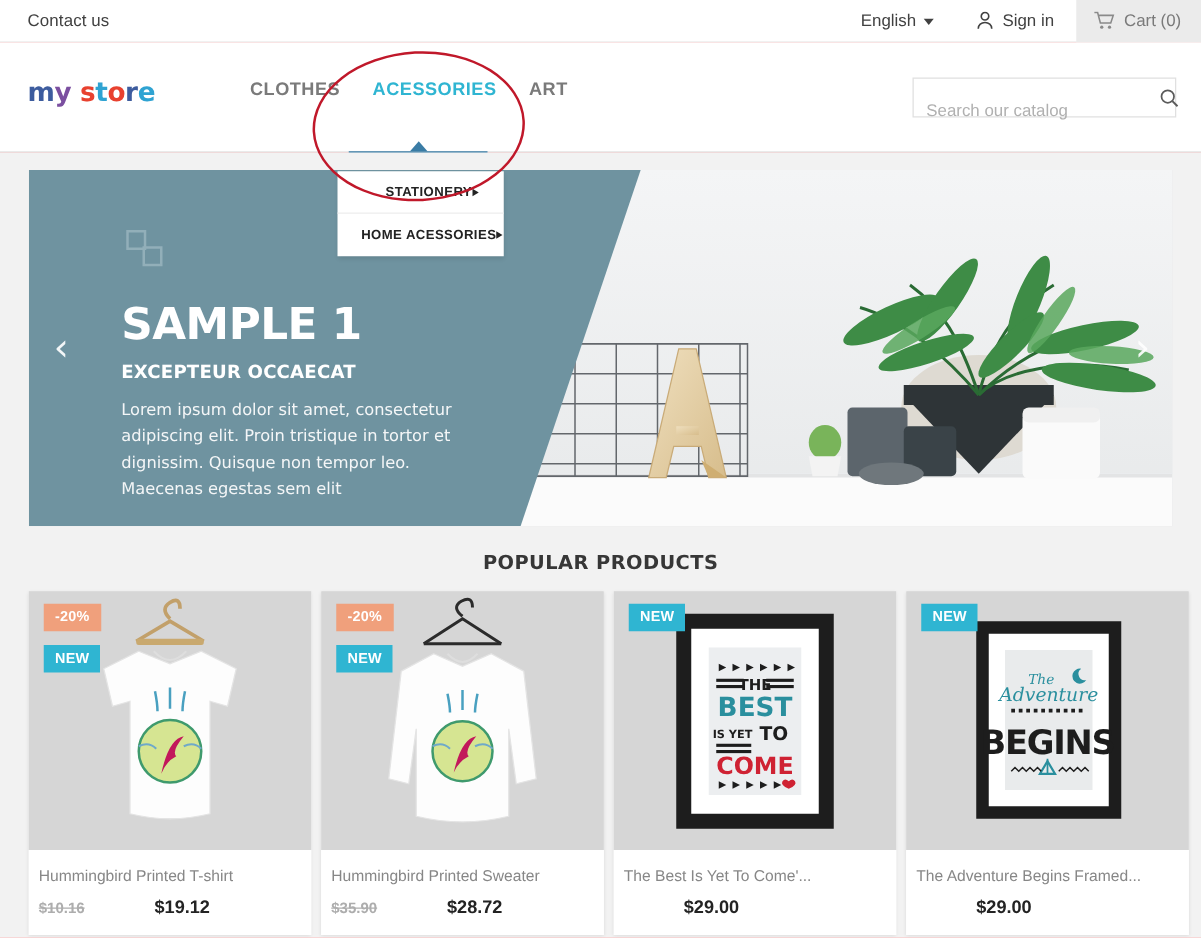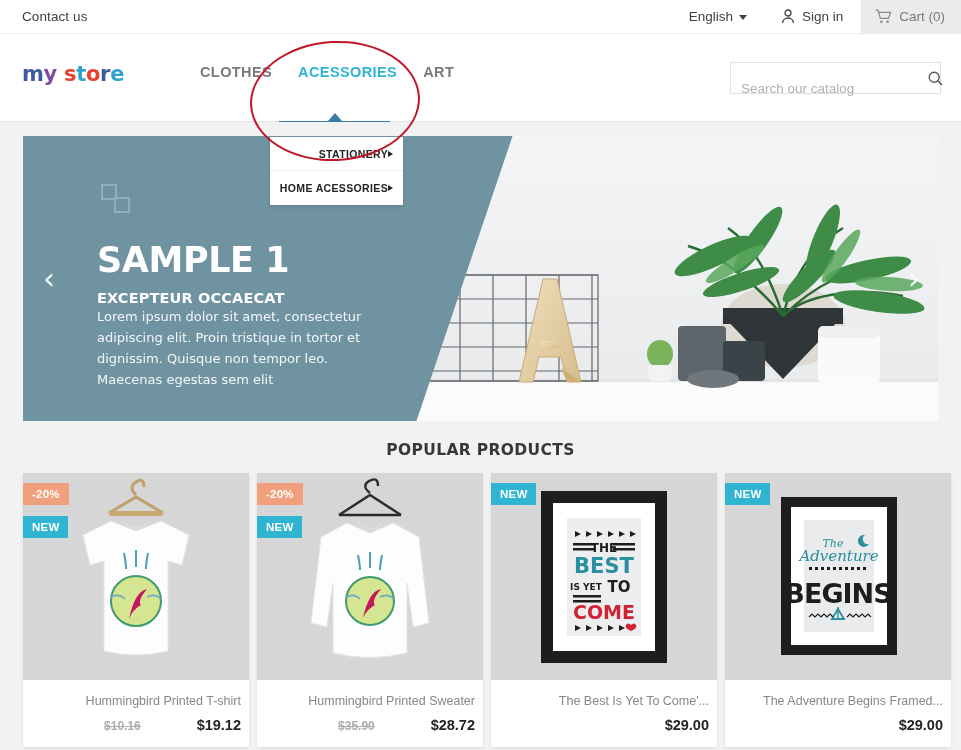--- a/index.html
+++ b/index.html
@@ -69,21 +69,21 @@
     width:0;height:0;border-left:7px solid transparent;border-right:7px solid transparent;
     border-bottom:8px solid #3a7ca5;
   }
 
   .dropdown {
     position:absolute; left:270px; top:103px; width:133px;
     background:#ffffff; box-shadow:0 2px 4px rgba(0,0,0,.12);
     z-index:9;
   }
   .dd-item {
-    display:flex; align-items:center; justify-content:flex-end;
+    display:flex; align-items:center; justify-content:center;
     height:34px; padding:0 10px 0 28px;
     font-size:10.5px; font-weight:700; color:#232323; letter-spacing:.35px;
     border-bottom:1px solid #ededed; cursor:pointer; white-space:nowrap;
   }
   .dd-item:last-child { border-bottom:none; }
   .dd-caret {
     width:0;height:0;border-top:3.5px solid transparent;border-bottom:3.5px solid transparent;
     border-left:5px solid #232323;
   }
 
@@ -132,21 +132,21 @@
   .hero-text { position:absolute; left:74px; top:107px; width:290px; color:#fff; }
   .hero-title {
     font-size:35px; font-weight:700; letter-spacing:-.4px; line-height:1;
     font-family:"DejaVu Sans", sans-serif;
   }
   .hero-sub {
     font-size:14.5px; font-weight:700; letter-spacing:.15px; margin-top:12px;
     font-family:"DejaVu Sans", sans-serif;
   }
   .hero-body {
-    font-size:13px; line-height:1.62; color:#f4f6f7;
+    font-size:13px; line-height:1.62; margin-top:12px; color:#f4f6f7;
     font-family:"DejaVu Sans", sans-serif;
   }
   .hero-arrow {
     position:absolute; top:50%; transform:translateY(-50%);
     font-size:30px; color:#fff; cursor:pointer; user-select:none;
     opacity:.92; line-height:1; font-family:"DejaVu Sans", sans-serif;
   }
   .hero-arrow.left { left:20px; }
   .hero-arrow.right { right:18px; color:#ffffff; }
 
@@ -165,24 +165,25 @@
     box-shadow:0 1px 3px rgba(0,0,0,.10);
   }
   .card-media {
     height:207px; background:#d6d6d6; position:relative; overflow:hidden;
   }
   .badges { position:absolute; left:0; top:10px; z-index:4; }
   .badge {
     display:block; color:#fff; font-size:11.5px; font-weight:700;
     padding:5px 9px; margin-bottom:11px; width:fit-content;
     letter-spacing:.2px;
+    margin-left:12px;
   }
   .badge.discount { background:#f0a07c; }
   .badge.new { background:#2fb5d2; }
-  .card-info { padding:14px 8px 14px; text-align:right; background:#fff; }
+  .card-info { padding:14px 8px 14px; text-align:left; background:#fff; }
   .card-name {
     font-size:12.5px; color:#878787; margin-bottom:9px; white-space:nowrap;
     overflow:hidden; text-overflow:ellipsis;
   }
   .price-row { font-size:14px; }
   .price-old {
     color:#adadad; text-decoration:line-through; font-size:12px; margin-right:4px;
     font-weight:700;
   }
   .price-new { color:#232323; font-weight:700; font-size:14.5px;margin-left:48px; }

